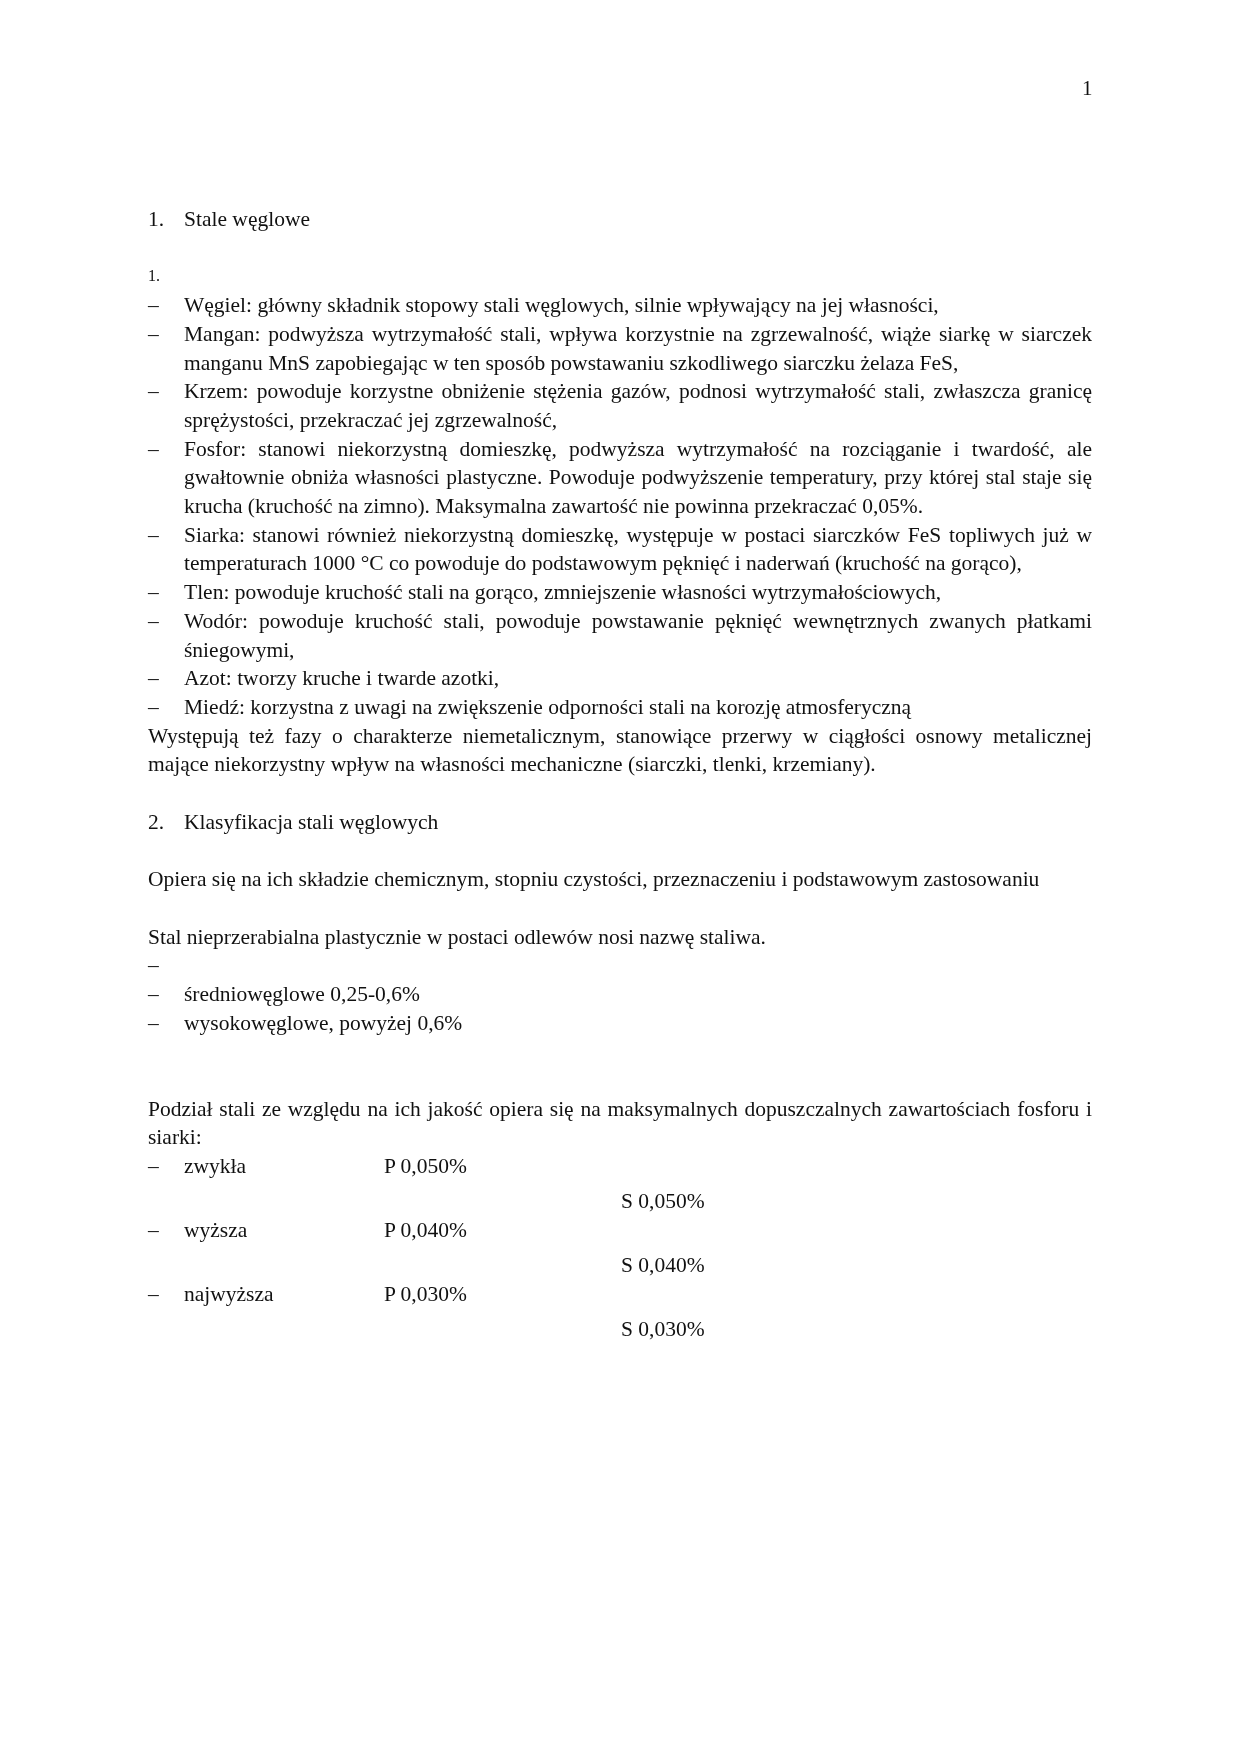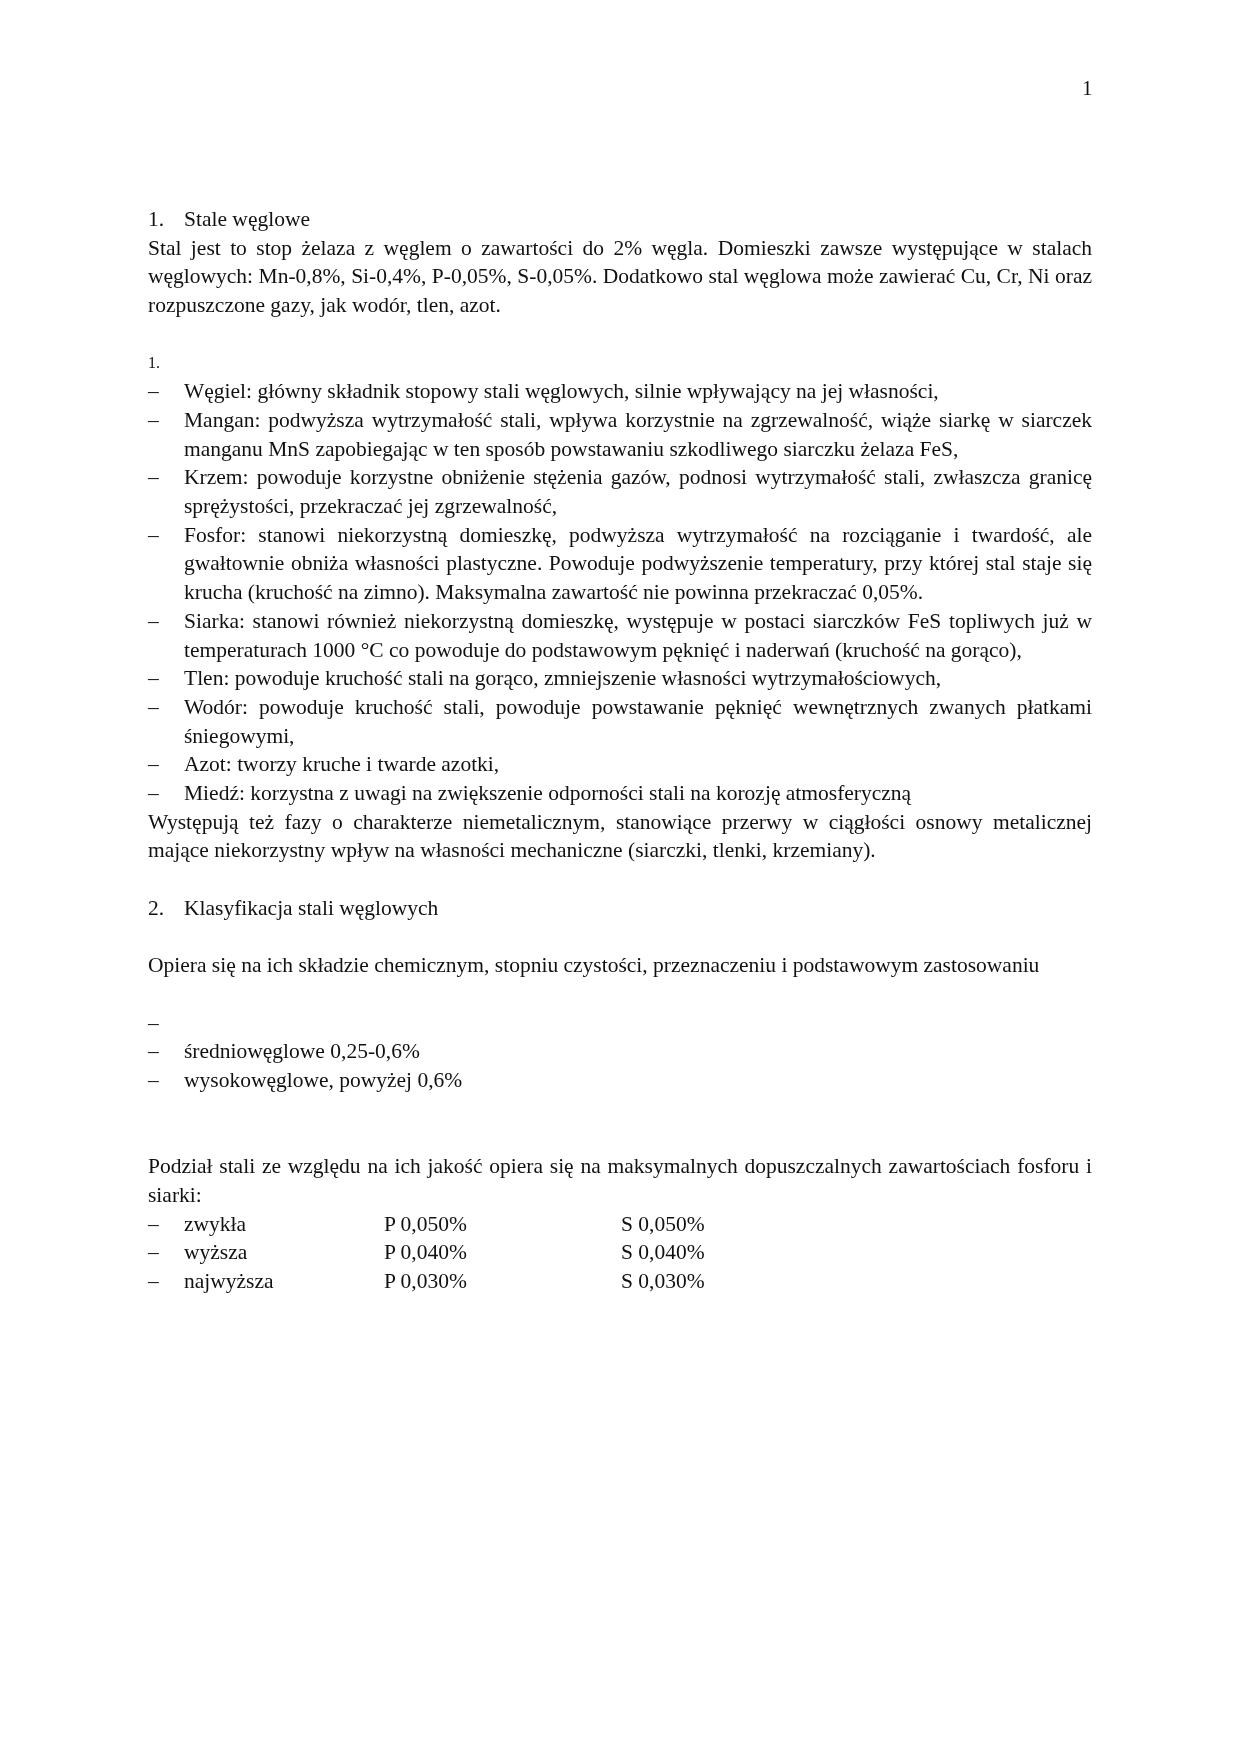--- a/index.html
+++ b/index.html
@@ -11,33 +11,32 @@
     .row { display: flex; }
     .num { width: 36px; flex: none; }
     .num.small { font-size: 16px; }
     .dash { width: 36px; flex: none; }
     .item { flex: 1; text-align: justify; }
     .gap { height: 28.7px; }
     .tbl-row { display: flex; }
     .tbl-row .dash { width: 36px; }
     .c1 { width: 200px; }
     .c2 { width: 237px; }
-    .c3 { width: 200px; }
+    .c3 { width: 200px; margin-top: 35px; }
   </style>
 </head>
 <body>
 
 <div class="page-num">1</div>
 
 <div class="content">
   <div class="row">
     <span class="num">1.</span>
     <span>Stale węglowe</span>
   </div>
-  <div class="just">Stal jest to stop żelaza z węglem o zawartości do 2% węgla. Domieszki zawsze występujące w stalach węglowych: Mn-0,8%, Si-0,4%, P-0,05%, S-0,05%.  Dodatkowo stal węglowa może zawierać Cu, Cr, Ni oraz  rozpuszczone gazy, jak wodór, tlen, azot.</div>
 
   <div class="gap"></div>
 
   <div class="row">
     <span class="num small">1.</span>
   </div>
   <div>
     <div class="row">
         <span class="dash">–</span>
         <span class="item">Węgiel: główny składnik stopowy stali węglowych, silnie wpływający na jej własności,</span>
@@ -83,20 +82,21 @@
     <span class="num">2.</span>
     <span>Klasyfikacja stali węglowych</span>
   </div>
 
   <div class="gap"></div>
 
   <div class="just">Opiera się na ich składzie chemicznym, stopniu czystości, przeznaczeniu i podstawowym zastosowaniu</div>
 
   <div class="gap"></div>
 
+  <div>Stal nieprzerabialna plastycznie w postaci odlewów nosi nazwę staliwa.</div>
   <div>
     <div class="row">
         <span class="dash">–</span>
       </div>
     <div class="row">
         <span class="dash">–</span>
         <span>średniowęglowe  0,25-0,6%</span>
       </div>
     <div class="row">
         <span class="dash">–</span>

